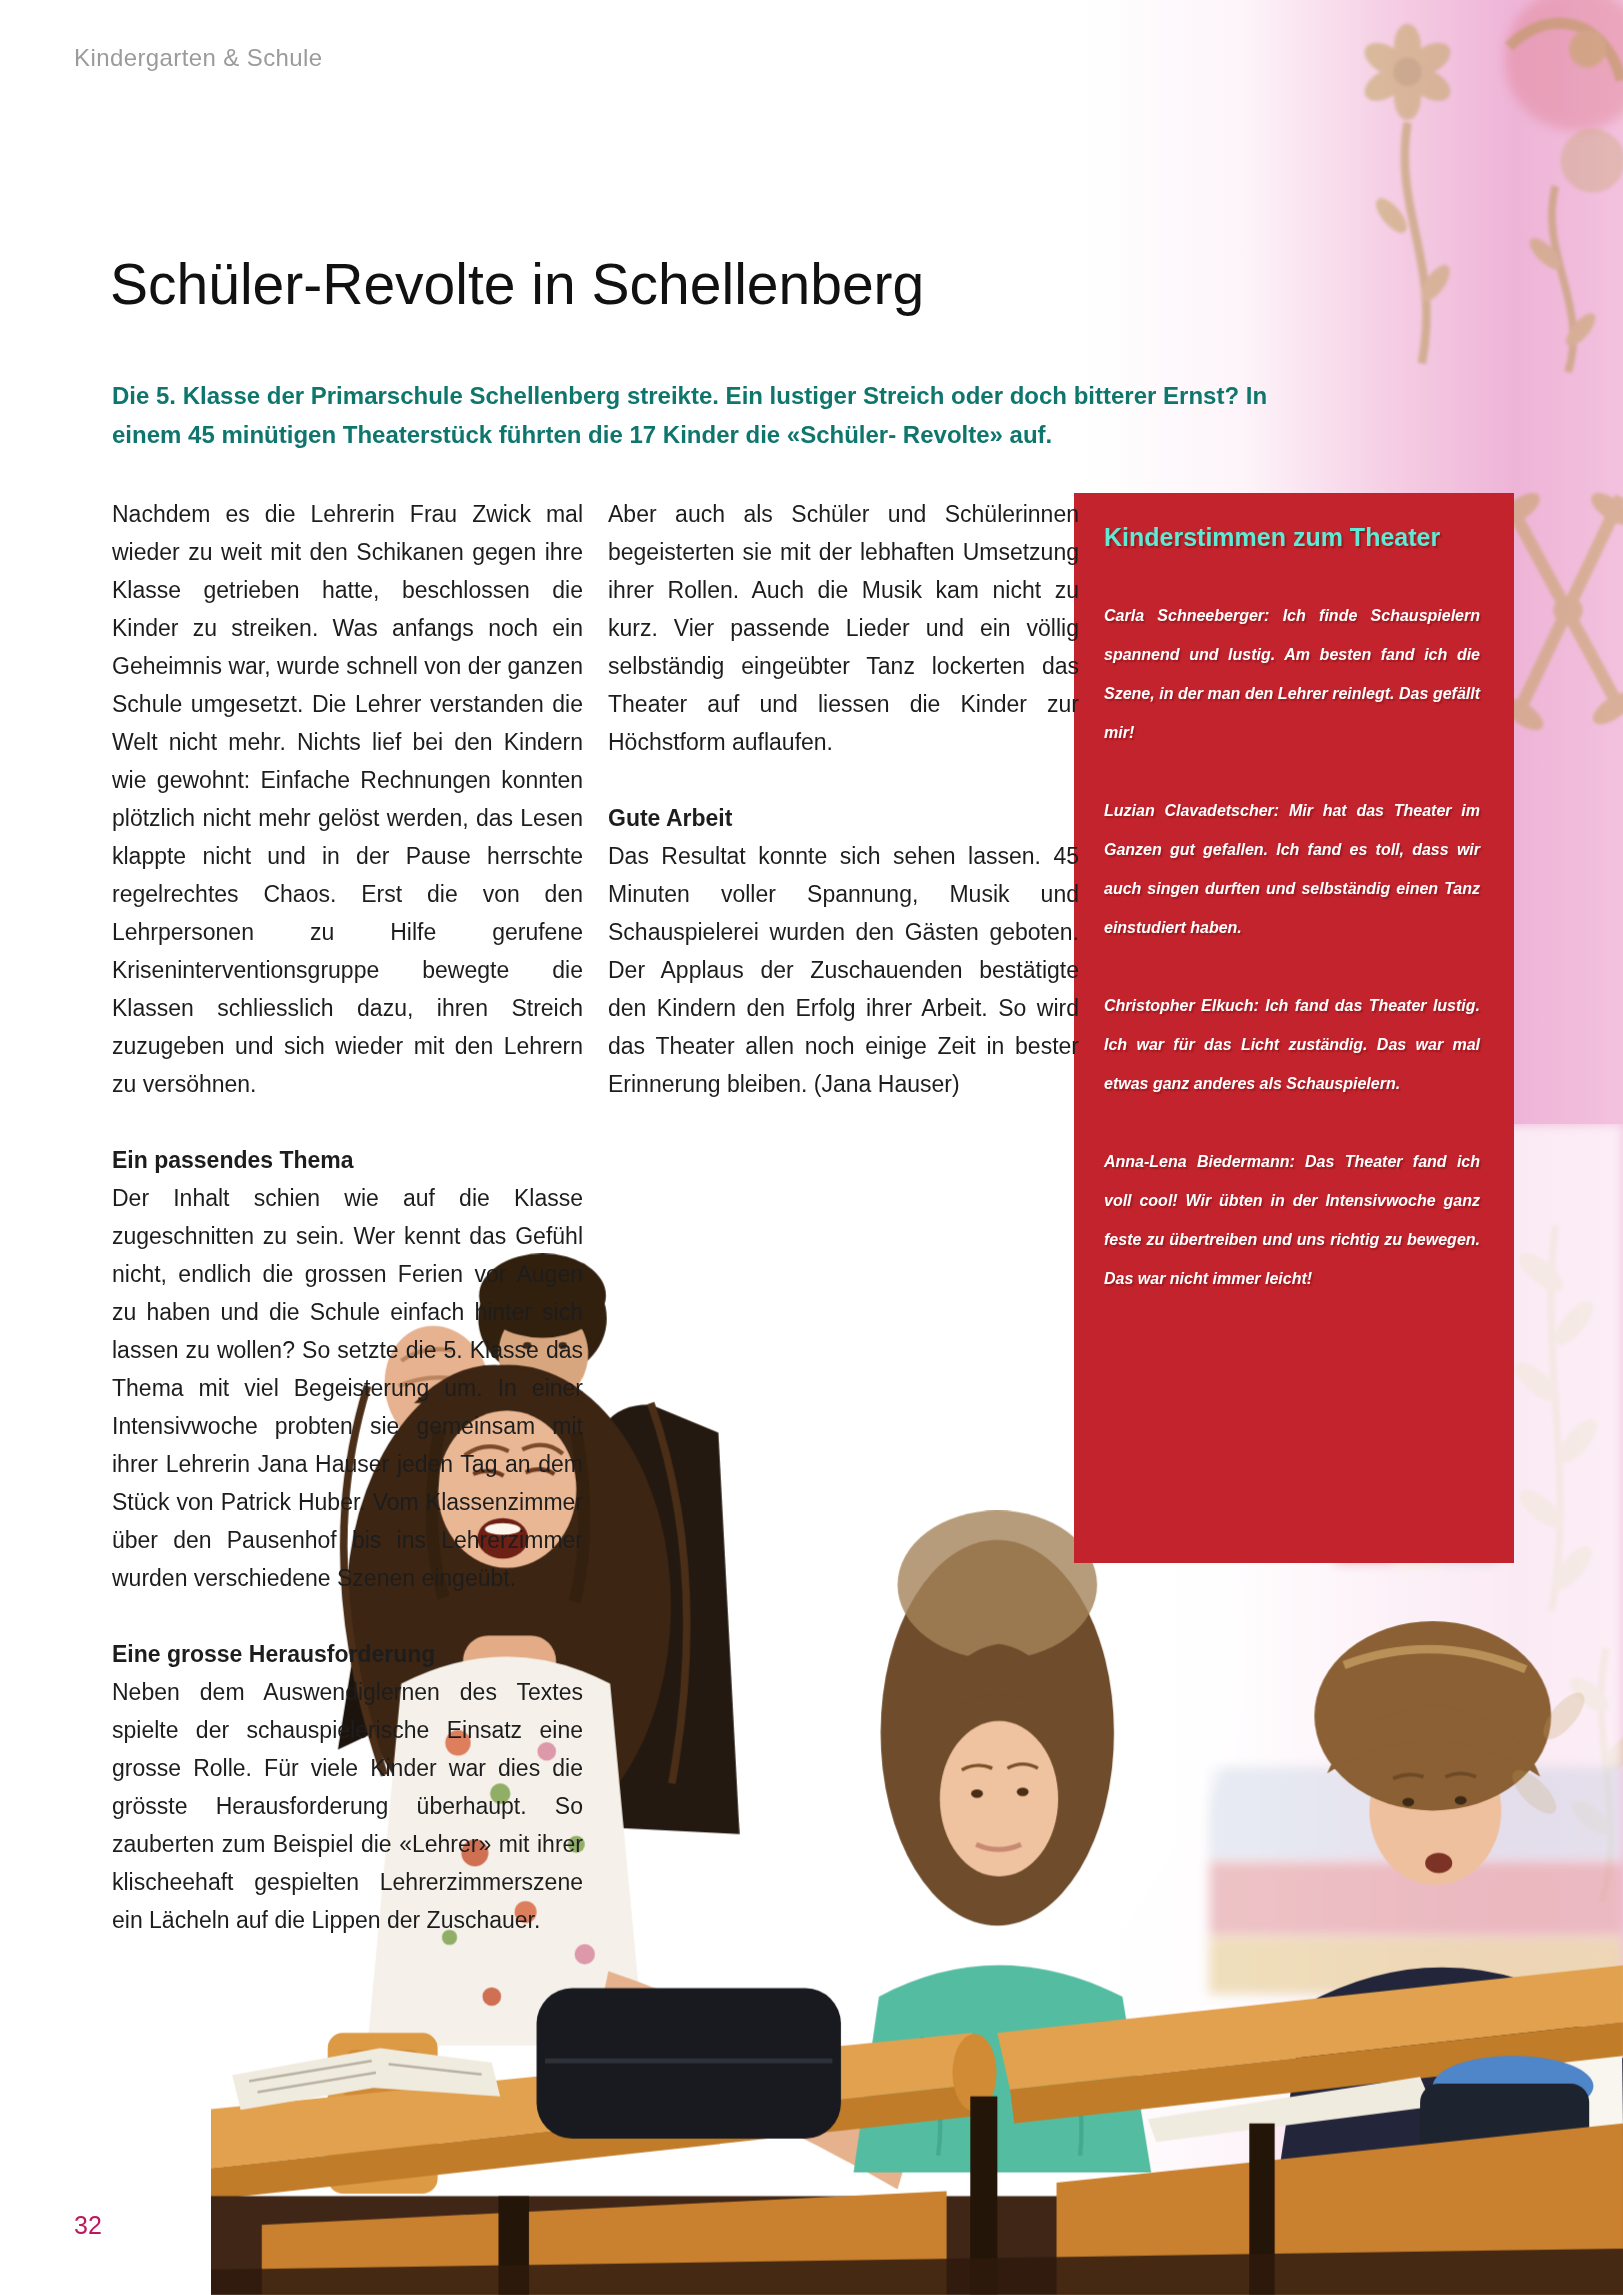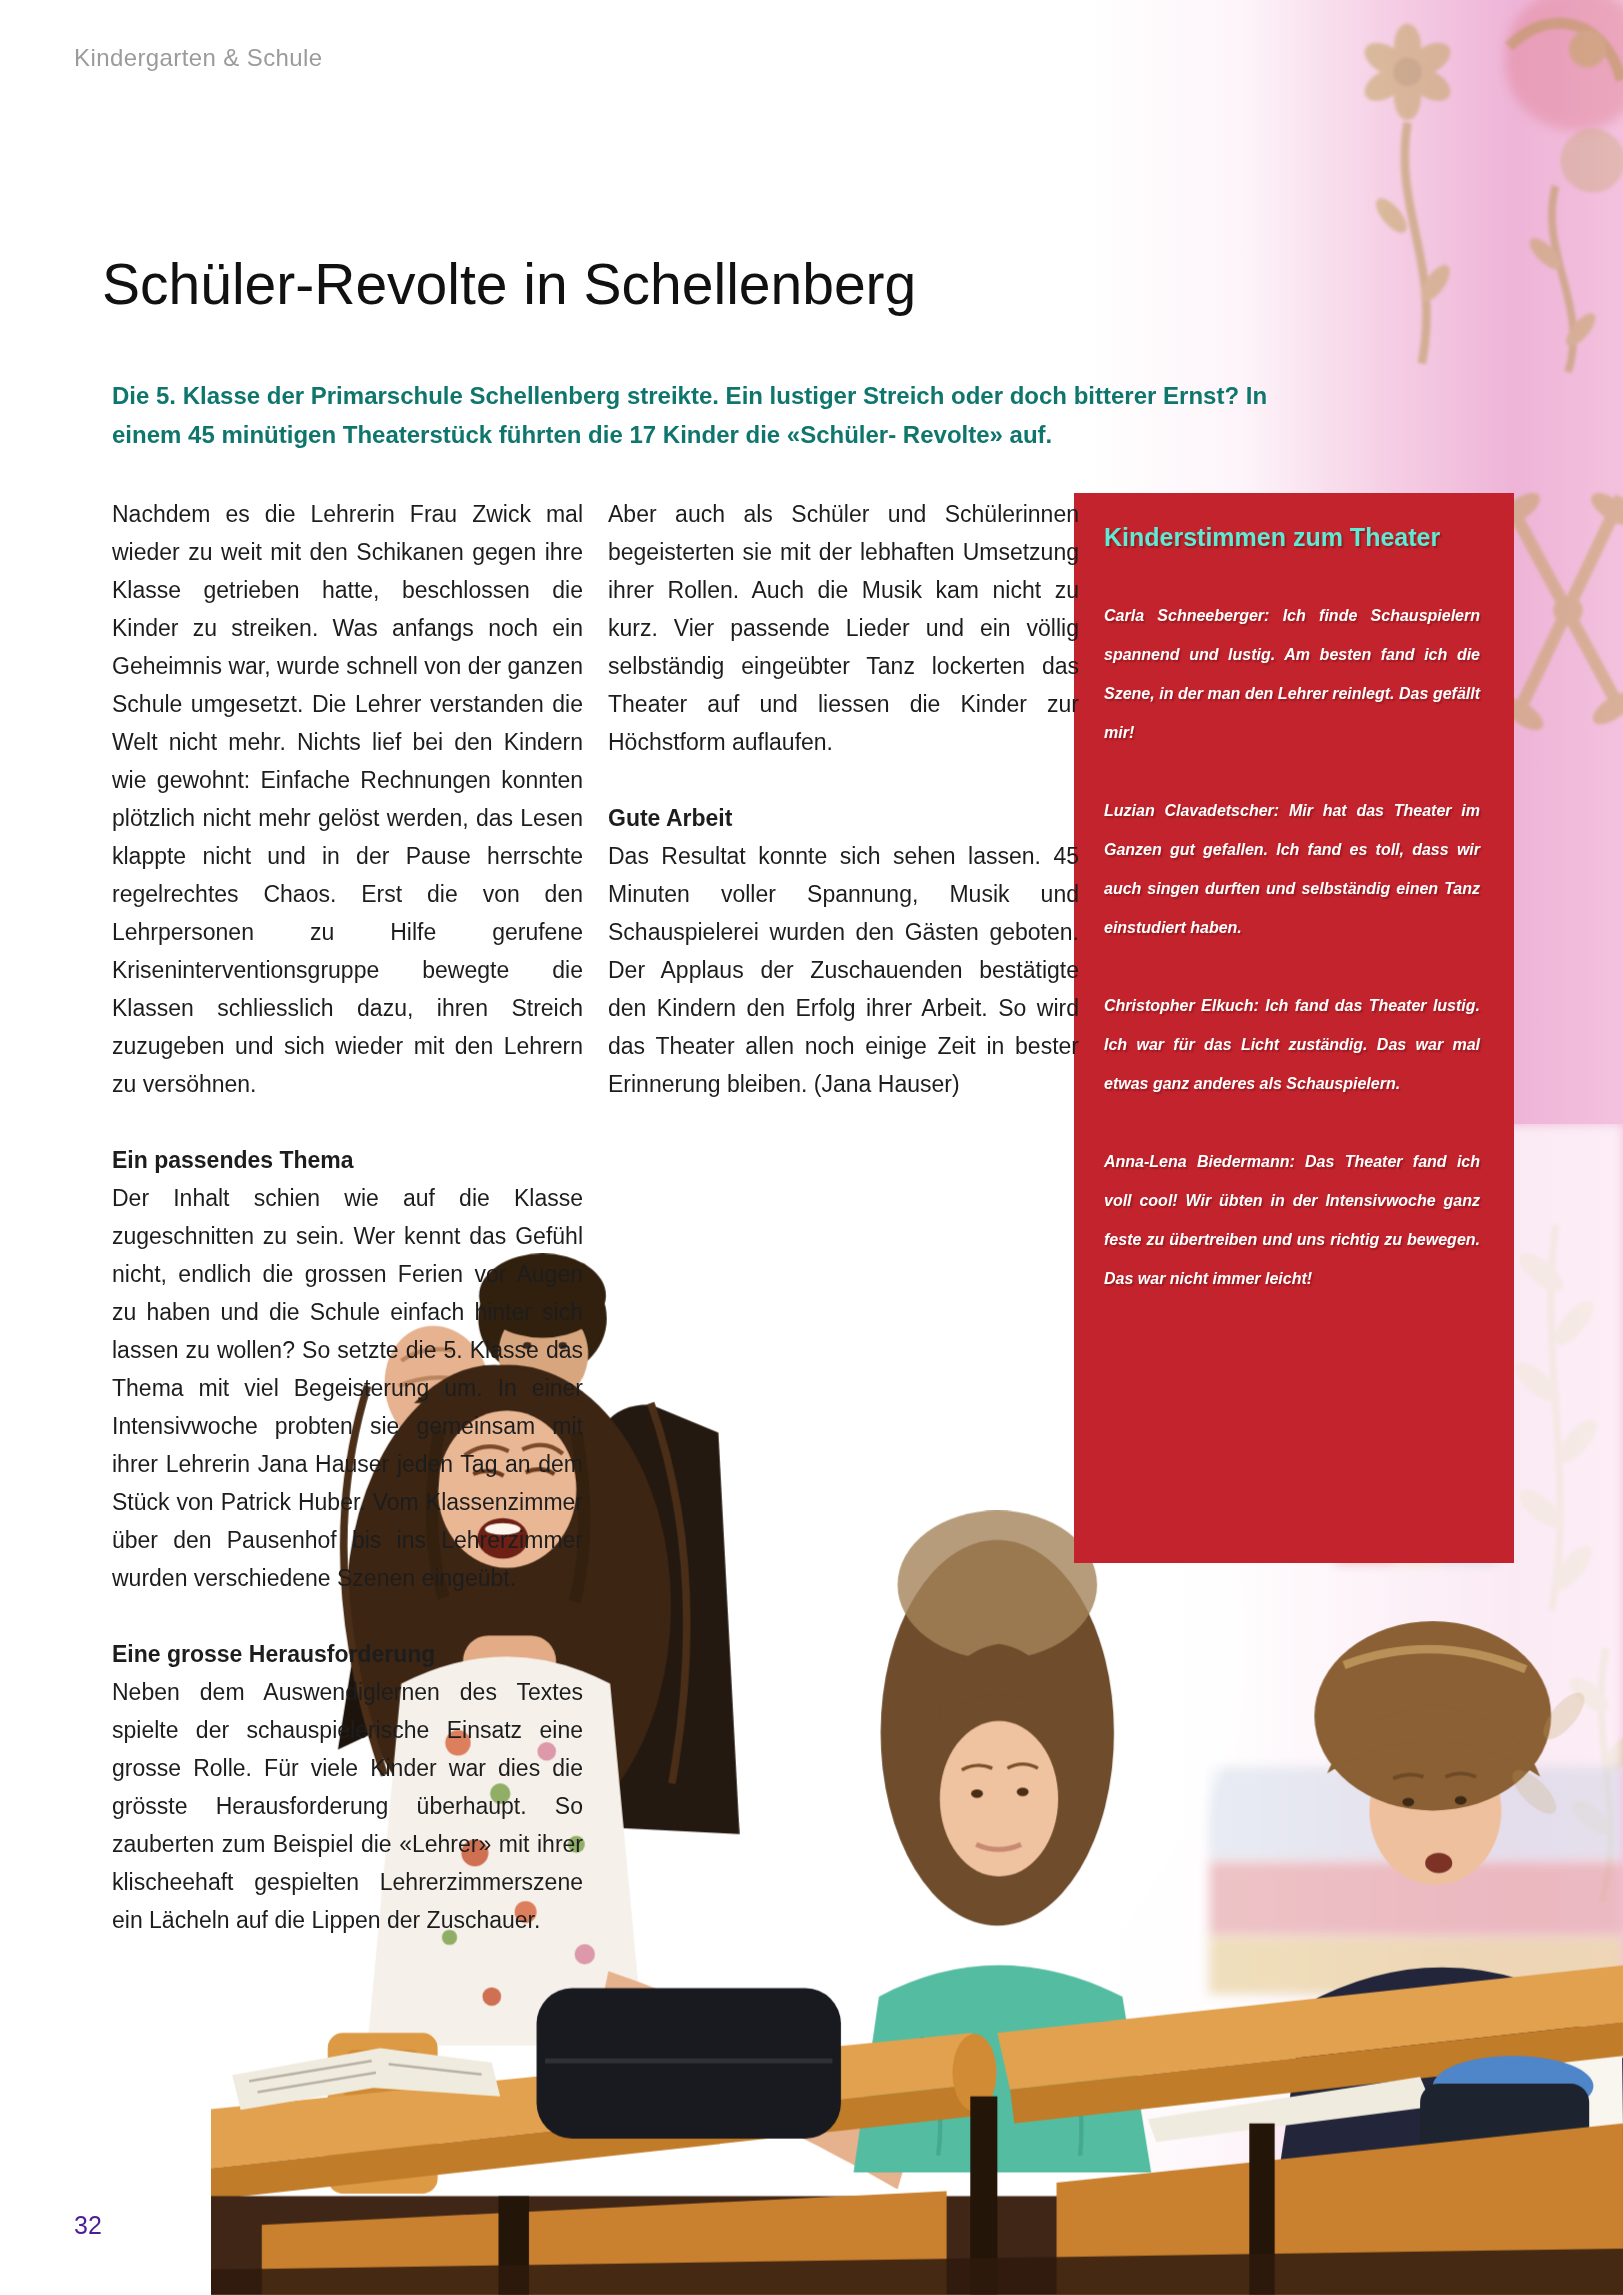--- a/index.html
+++ b/index.html
@@ -13,21 +13,21 @@
     background:linear-gradient(90deg, rgba(255,255,255,0) 0%, rgba(250,231,242,.45) 30%,
                rgba(243,196,223,.85) 58%, #eeb4d7 80%, #f3c1de 100%);
   }
   .tapestry svg{position:absolute;left:0;top:0;}
   
   .kicker{
     position:absolute;left:74px;top:44px;font-size:24px;color:#9b9b9b;
     letter-spacing:0.4px;z-index:4;
   }
   .headline{
-    position:absolute;left:102px;top:235px;width:1268px;font-size:57px;
+    position:absolute;left:110px;top:235px;width:1268px;font-size:57px;
     font-weight:400;color:#111;letter-spacing:0;z-index:4;margin-top:16px;
   }
   .lead{
     position:absolute;left:112px;top:352px;width:1226px;font-size:24px;
     font-weight:700;line-height:39px;color:#0f766e;z-index:4;
   }
   .col{
     position:absolute;top:495px;width:471px;font-size:23px;line-height:38px;
     text-align:justify;z-index:4;
   }
@@ -47,21 +47,21 @@
     text-shadow:1.7px 1.7px 1.7px rgba(60,0,0,.35);
   }
   .quote{
     color:#fff;font-size:16px;font-weight:700;font-style:italic;line-height:39px;
     text-align:justify;margin:0 0 39px 0;text-shadow:1.7px 1.7px 1.7px rgba(60,0,0,.3);
   }
   
   .photo{position:absolute;left:211px;top:1124px;width:1412px;height:1171px;z-index:2;}
   
   .pagenum{
-    position:absolute;left:74px;top:2211px;font-size:25px;color:#4c1d95;z-index:5;
+    position:absolute;left:74px;top:2211px;font-size:25px;color:#be185d;z-index:5;
   }
 </style>
 </head>
 <body>
 
 <div class="page">
 
   <div class="tapestry">
     <svg width="541" height="2295" viewBox="0 0 640 2715">
       <defs>

